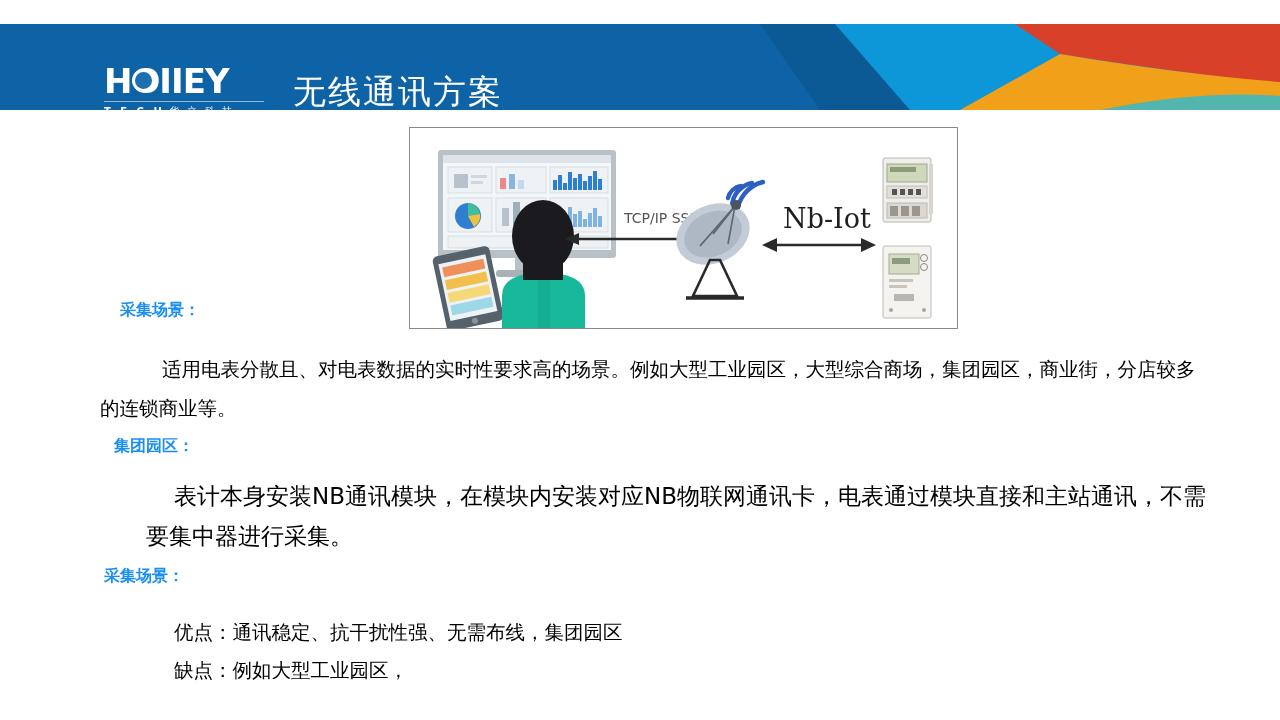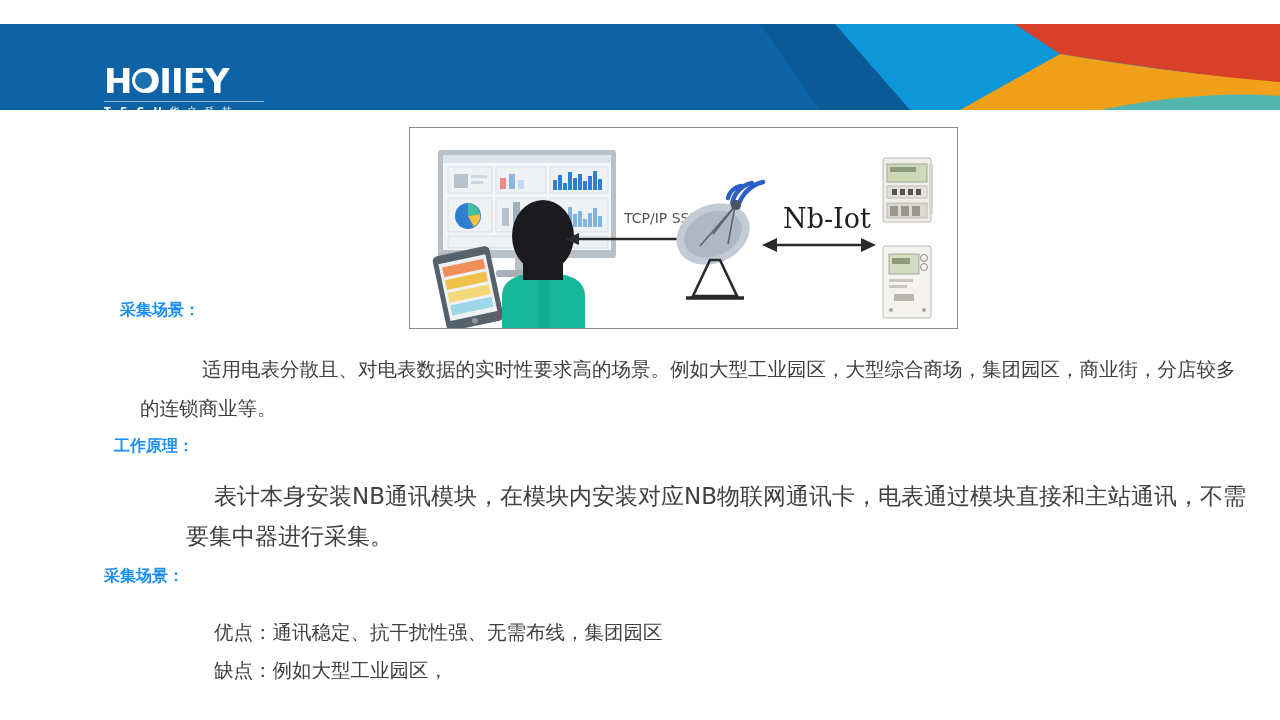--- a/index.html
+++ b/index.html
@@ -95,26 +95,25 @@
   .section-heading {
     position: absolute;
     color: #1b8ef2;
     font-weight: bold;
     font-size: 16px;
     font-family: "DejaVu Sans", sans-serif;
     white-space: nowrap;
   }
   .body-text {
     position: absolute;
-    color: #404040;
+    color: #000000;
     font-size: 19.5px;
     font-family: "DejaVu Sans", sans-serif;
     line-height: 36px;
     white-space: nowrap;
-    margin-left: 40px;
   }
   #scene-heading { left: 120px; top: 300px; }
   #scene-para {
     left: 100px; top: 350px;
     width: 1110px;
     white-space: normal;
     text-indent: 62px;
     line-height: 39px;
   }
   #principle-heading { left: 114px; top: 436px; }
@@ -146,20 +145,21 @@
 
   <div id="logo-block">
     <div id="logo-wordmark">HOIIEY</div>
     <div id="logo-o-ring"></div>
     <div id="logo-sub">
       <span class="logo-sub-text">T E C H</span>
       <span class="logo-sub-cn">华 立 科 技</span>
     </div>
   </div>
 
+  <div id="header-title">无线通讯方案</div>
 </div>
 
 <div id="diagram-frame">
   <svg width="547" height="200" viewBox="0 0 547 200">
 
     <g>
       <rect x="28" y="22" width="178" height="108" rx="3" fill="#b9c0c6"></rect>
       <rect x="33" y="27" width="168" height="95" fill="#f4f7f9"></rect>
       <rect x="33" y="27" width="168" height="8" fill="#dde3e8"></rect>
 
@@ -287,18 +287,18 @@
       <circle cx="481" cy="182" r="2" fill="#a8a5a0"></circle>
       <circle cx="514" cy="182" r="2" fill="#a8a5a0"></circle>
     </g>
 
   </svg>
 </div>
 
 <div class="section-heading" id="scene-heading">采集场景：</div>
 <div class="body-text" id="scene-para">适用电表分散且、对电表数据的实时性要求高的场景。例如大型工业园区，大型综合商场，集团园区，商业街，分店较多的连锁商业等。</div>
 
-<div class="section-heading" id="principle-heading">工作原理：</div>
+<div class="section-heading" id="principle-heading">集团园区：</div>
 <div class="body-text" id="principle-para">表计本身安装NB通讯模块，在模块内安装对应NB物联网通讯卡，电表通过模块直接和主站通讯，不需要集中器进行采集。</div>
 
 <div class="section-heading" id="compare-heading">采集场景：</div>
 <div class="body-text" id="pros-line">优点：通讯稳定、抗干扰性强、无需布线，集团园区</div>
 <div class="body-text" id="cons-line">缺点：例如大型工业园区，</div>
 
 </body></html>

